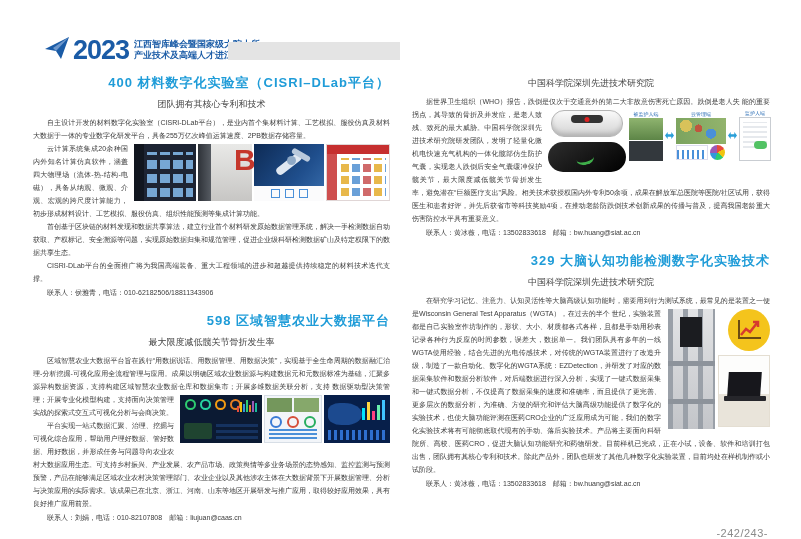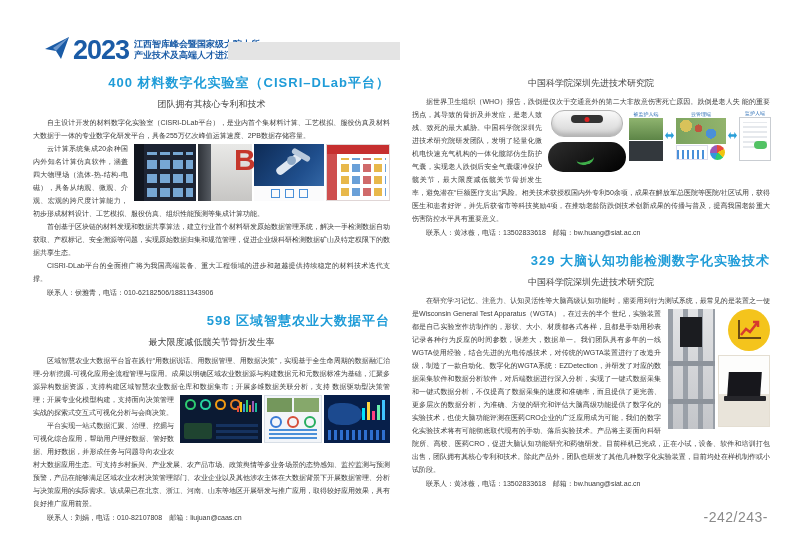--- a/index.html
+++ b/index.html
@@ -25,21 +25,21 @@
   .col-right{left:412px;width:358px}
 
   .entry-title{clear:both;margin:13px 0 0;text-align:right;font-size:13px;color:#1f9cd8;
                letter-spacing:1px;font-weight:700;line-height:17px}
   .entry-title.first{margin-top:4px}
   .entry-title.sp{letter-spacing:2.5px}
   .entry-org{clear:both;text-align:center;font-size:9px;color:#454545;margin:7px 0 6px;line-height:12px}
   .para{font-size:7px;line-height:13px;color:#3b3b3b;text-align:justify;text-indent:2em}
   .contact{clear:both;font-size:7px;line-height:13px;color:#3b3b3b;text-indent:2em;margin-top:1px}
 
-  .pagenum{position:absolute;right:33px;top:509px;font-size:14px;color:#8a8a8a;letter-spacing:.5px}
+  .pagenum{position:absolute;right:33px;top:527px;font-size:11px;color:#8a8a8a;letter-spacing:.5px}
 
   
   .strip400{float:right;display:flex;gap:2px;margin:2px 0 3px 6px}
   .f400a{width:62px;height:57px;background:#1d2433;position:relative}
   .f400a-side{position:absolute;left:0;top:0;bottom:0;width:10px;background:#11161f}
   .f400a-grid{position:absolute;left:13px;top:8px;right:3px;bottom:4px;
     background-image:repeating-linear-gradient(0deg,rgba(29,36,51,0) 0 9px,#1d2433 9px 14px),
                      repeating-linear-gradient(90deg,#76a7d4 0 10px,#1d2433 10px 13px)}
   .f400b{width:54px;height:57px;background:linear-gradient(180deg,#e9e9e7,#c7c6c4);position:relative}
   .f400b-rack{position:absolute;left:0;top:0;bottom:0;width:13px;background:linear-gradient(90deg,#2e3238,#565b62)}

